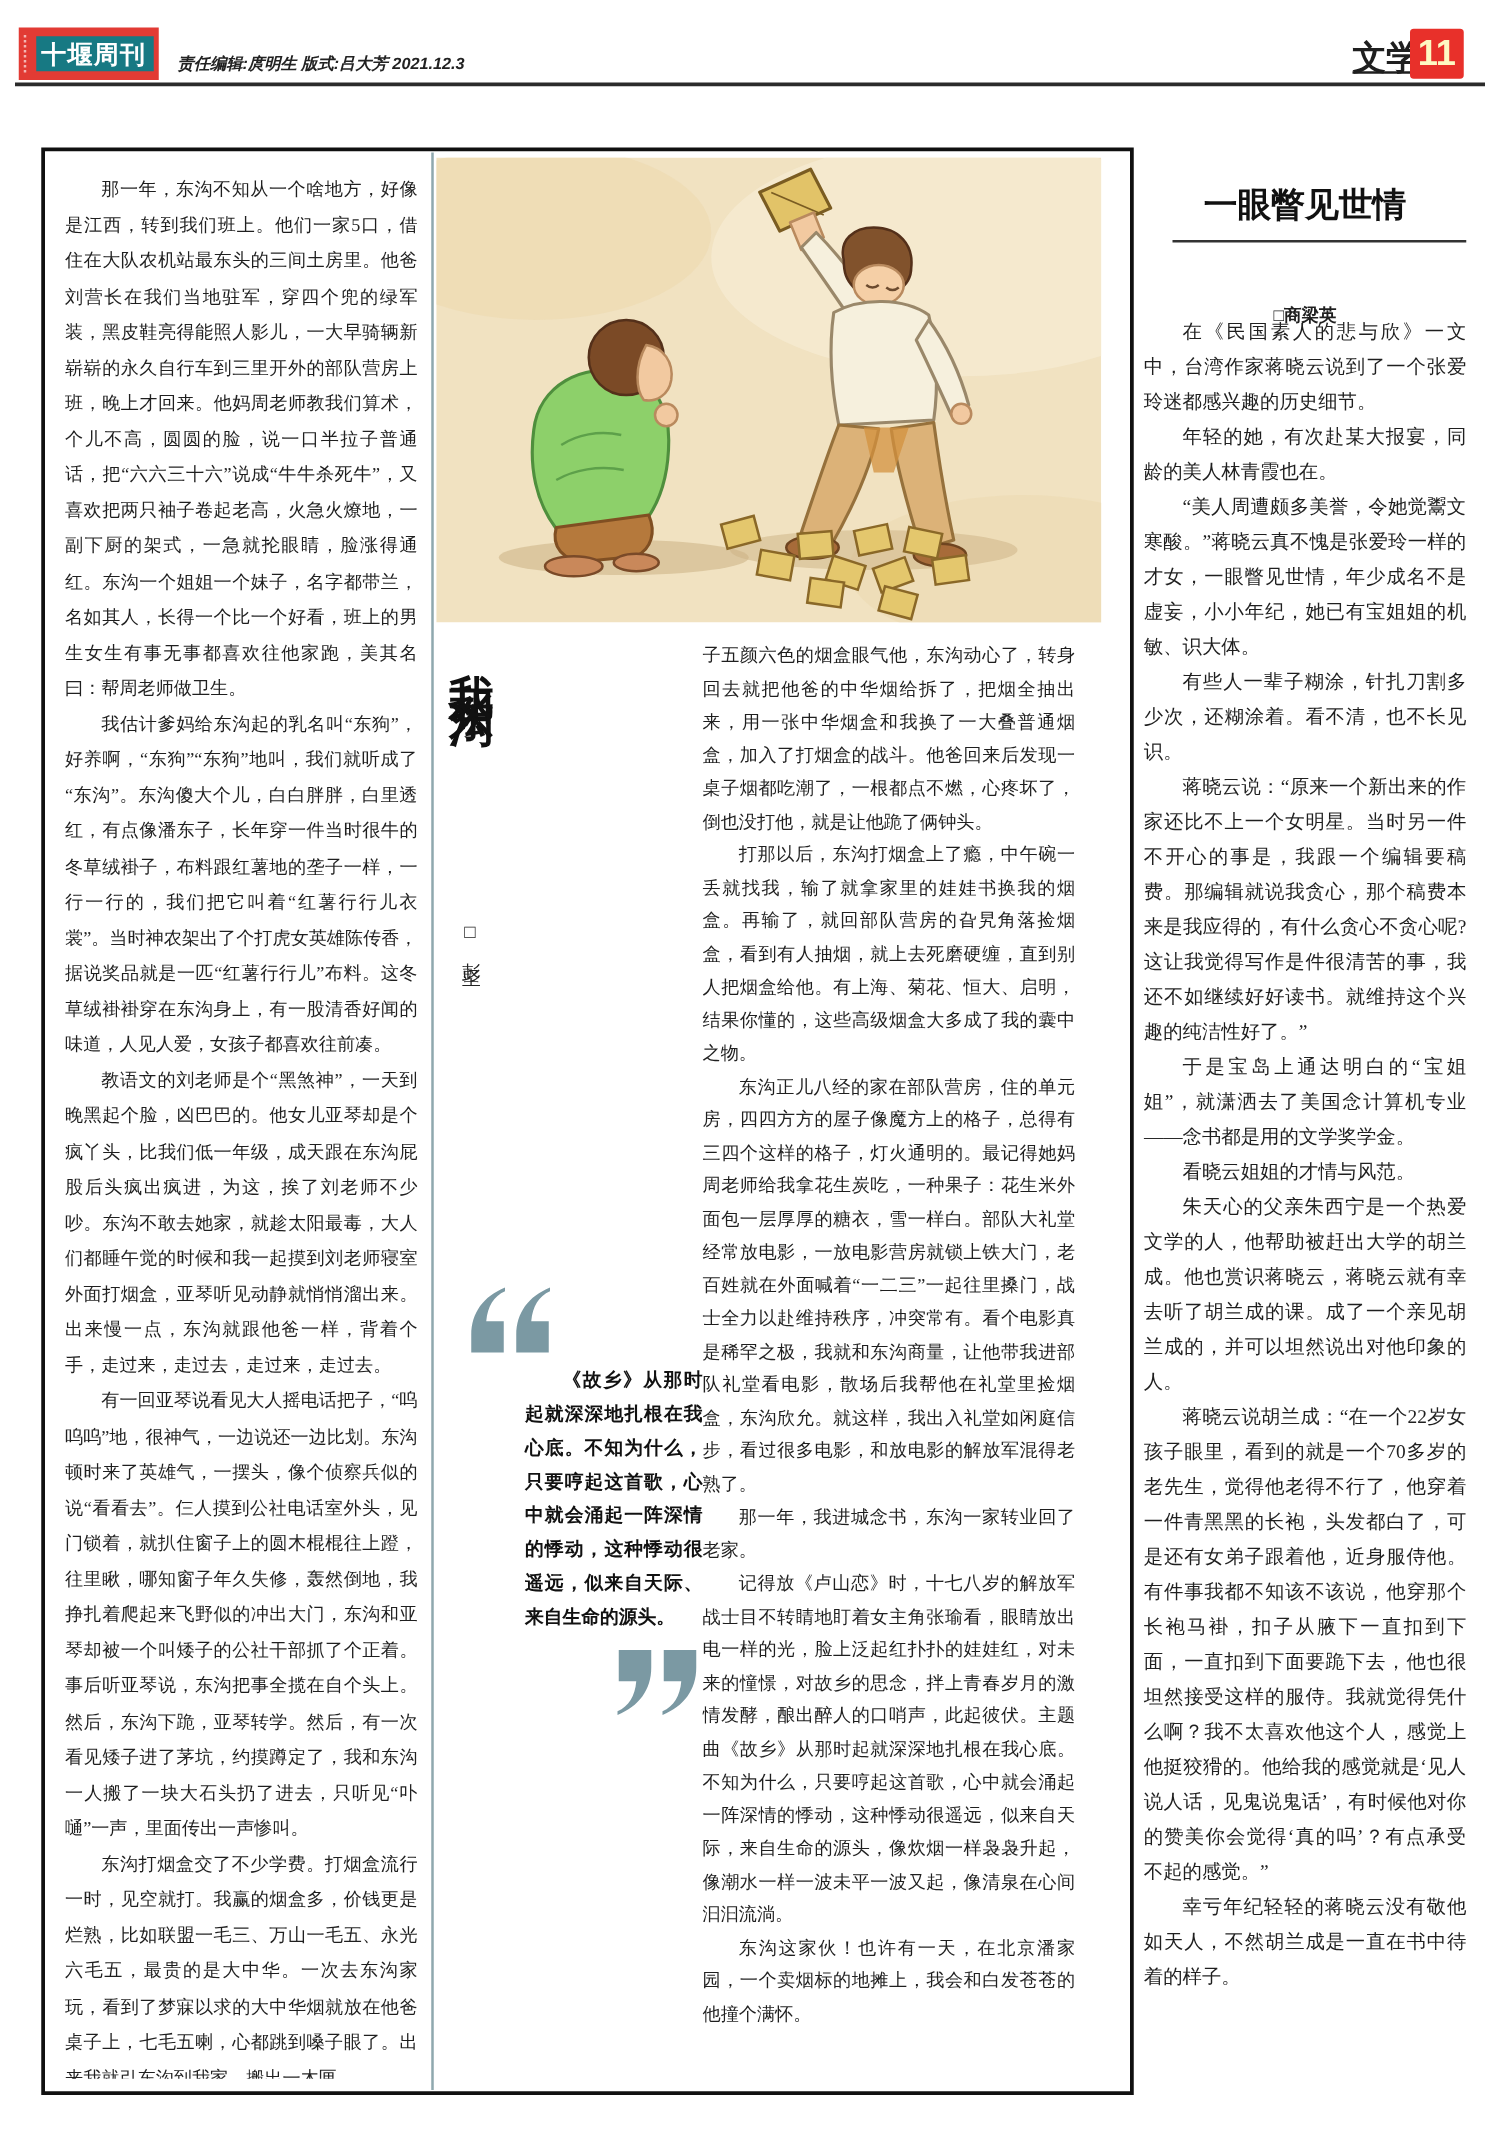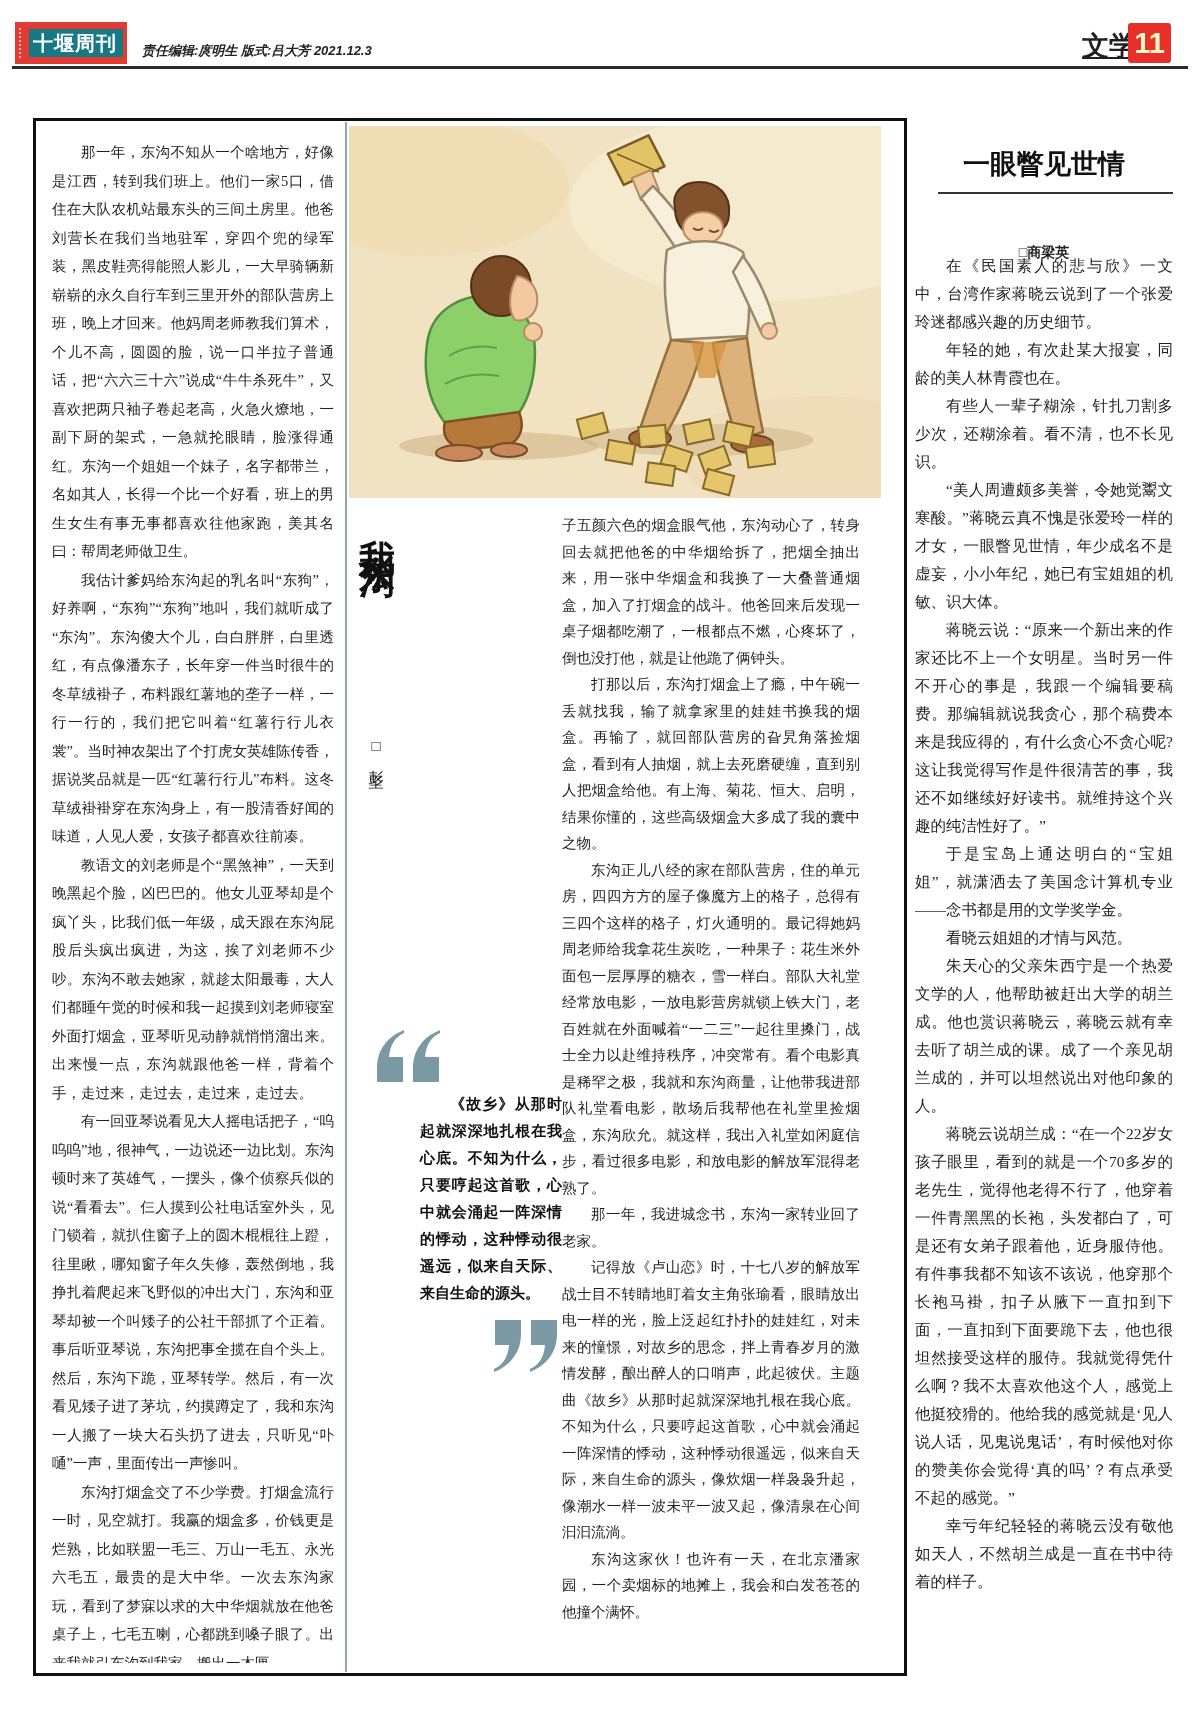--- a/index.html
+++ b/index.html
@@ -157,22 +157,22 @@
       <p>记得放《卢山恋》时，十七八岁的解放军战士目不转睛地盯着女主角张瑜看，眼睛放出电一样的光，脸上泛起红扑扑的娃娃红，对未来的憧憬，对故乡的思念，拌上青春岁月的激情发酵，酿出醉人的口哨声，此起彼伏。主题曲《故乡》从那时起就深深地扎根在我心底。不知为什么，只要哼起这首歌，心中就会涌起一阵深情的悸动，这种悸动很遥远，似来自天际，来自生命的源头，像炊烟一样袅袅升起，像潮水一样一波未平一波又起，像清泉在心间汩汩流淌。</p>
       <p>东沟这家伙！也许有一天，在北京潘家园，一个卖烟标的地摊上，我会和白发苍苍的他撞个满怀。</p>
     </div>
 
   <div class="side-title">一眼瞥见世情</div>
   <div class="side-rule"></div>
   <div class="side-byline">□商梁英</div>
   <div class="col side-body">
       <p>在《民国素人的悲与欣》一文中，台湾作家蒋晓云说到了一个张爱玲迷都感兴趣的历史细节。</p>
       <p>年轻的她，有次赴某大报宴，同龄的美人林青霞也在。</p>
+      <p>“美人周遭颇多美誉，令她觉鬻文寒酸。”蒋晓云真不愧是张爱玲一样的才女，一眼瞥见世情，年少成名不是虚妄，小小年纪，她已有宝姐姐的机敏、识大体。</p>
       <p>有些人一辈子糊涂，针扎刀割多少次，还糊涂着。看不清，也不长见识。</p>
-      <p>“美人周遭颇多美誉，令她觉鬻文寒酸。”蒋晓云真不愧是张爱玲一样的才女，一眼瞥见世情，年少成名不是虚妄，小小年纪，她已有宝姐姐的机敏、识大体。</p>
       <p>蒋晓云说：“原来一个新出来的作家还比不上一个女明星。当时另一件不开心的事是，我跟一个编辑要稿费。那编辑就说我贪心，那个稿费本来是我应得的，有什么贪心不贪心呢?这让我觉得写作是件很清苦的事，我还不如继续好好读书。就维持这个兴趣的纯洁性好了。”</p>
       <p>于是宝岛上通达明白的“宝姐姐”，就潇洒去了美国念计算机专业——念书都是用的文学奖学金。</p>
       <p>看晓云姐姐的才情与风范。</p>
       <p>朱天心的父亲朱西宁是一个热爱文学的人，他帮助被赶出大学的胡兰成。他也赏识蒋晓云，蒋晓云就有幸去听了胡兰成的课。成了一个亲见胡兰成的，并可以坦然说出对他印象的人。</p>
       <p>蒋晓云说胡兰成：“在一个22岁女孩子眼里，看到的就是一个70多岁的老先生，觉得他老得不行了，他穿着一件青黑黑的长袍，头发都白了，可是还有女弟子跟着他，近身服侍他。有件事我都不知该不该说，他穿那个长袍马褂，扣子从腋下一直扣到下面，一直扣到下面要跪下去，他也很坦然接受这样的服侍。我就觉得凭什么啊？我不太喜欢他这个人，感觉上他挺狡猾的。他给我的感觉就是‘见人说人话，见鬼说鬼话’，有时候他对你的赞美你会觉得‘真的吗’？有点承受不起的感觉。”</p>
       <p>幸亏年纪轻轻的蒋晓云没有敬他如天人，不然胡兰成是一直在书中待着的样子。</p>
     </div>
 
 </div>
 

